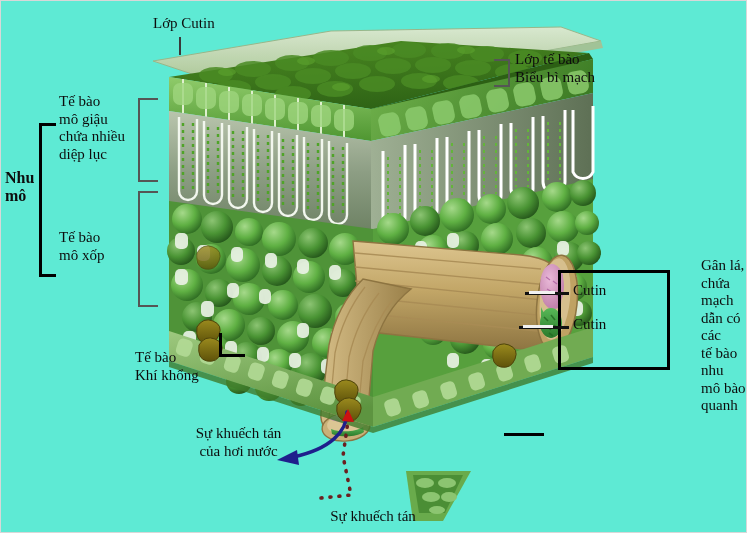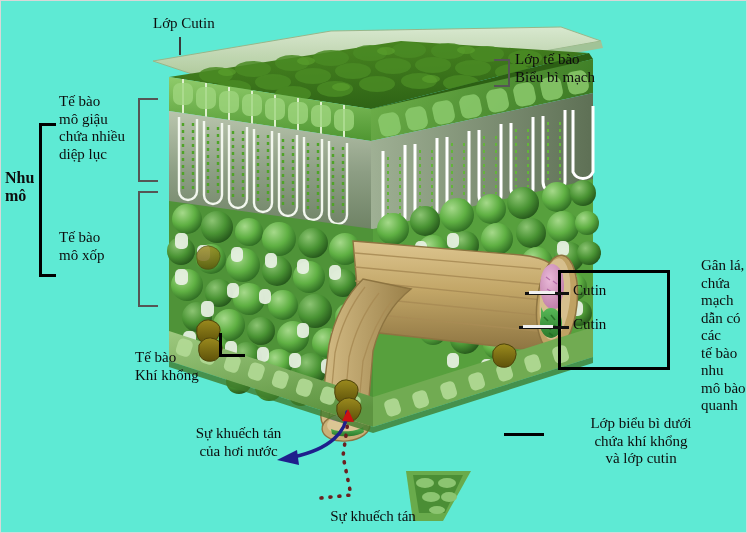--- a/index.html
+++ b/index.html
@@ -509,17 +509,14 @@
 
   <div class="lbl" style="left:572px;top:315px;">Cutin</div>
 
   <div class="lbl" style="left:700px;top:256px;">Gân lá,
 chứa mạch
 dẫn có các
 tế bào nhu
 mô bào
 quanh</div>
 
-  <div class="lbl ctr" style="left:540px;top:414px;width:200px;">Lớp biểu bì dưới
-chứa khí khổng
-và lớp cutin</div>
 
 </div>
 
 </body></html>

